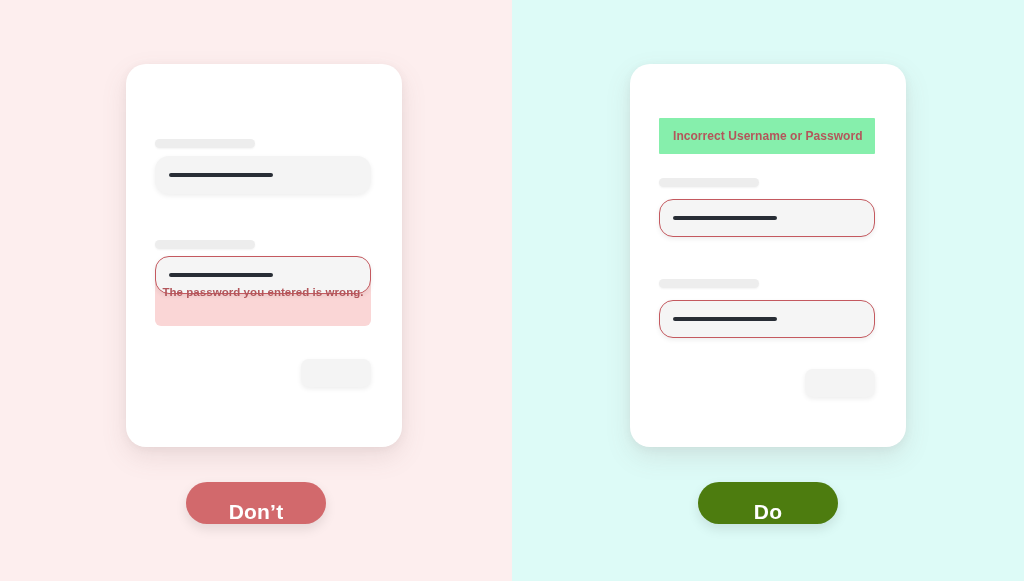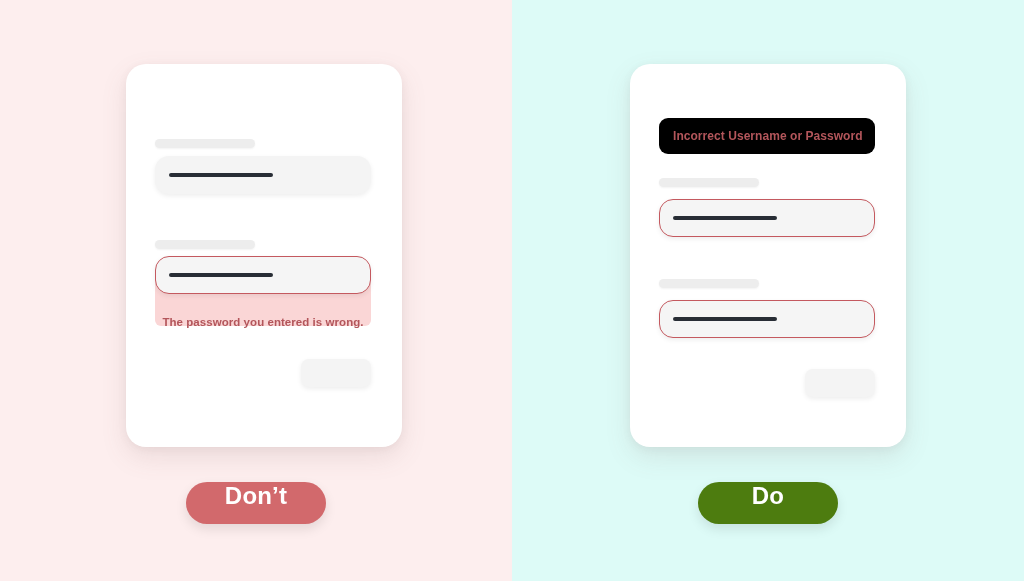--- a/index.html
+++ b/index.html
@@ -109,22 +109,22 @@
     text-align: center;
     color: #b3565b;
     font-size: 11.5px;
     font-weight: bold;
     letter-spacing: 0.05px;
   }
 
   
   .banner {
     position: absolute;
-    background: #000000;
-    border-radius: 9px;
+    background: #86efac;
+    border-radius: 1px;
     display: flex;
     align-items: center;
     box-sizing: border-box;
     padding-left: 14px;
   }
   .banner-text {
     color: #b3565b;
     font-size: 12px;
     font-weight: bold;
     letter-spacing: 0.05px;
@@ -141,24 +141,24 @@
   }
 
   
   .verdict {
     position: absolute;
     bottom: 57px;
     width: 140px;
     height: 42px;
     border-radius: 24px;
     display: flex;
-    align-items: flex-start;
+    align-items: flex-end;
     justify-content: center;
     color: #ffffff;
-    font-size: 24px;
+    font-size: 21px;
     font-weight: bold;
     letter-spacing: 0.2px;
     box-shadow: 0 5px 12px rgba(0,0,0,0.10);
   }
 </style>
 </head>
 <body>
 
 <div class="board">
 
@@ -176,21 +176,21 @@
         <div class="label-pill" style="left:29px; top:176px; width:100px;"></div>
 
         <div class="error-stack" style="left:29px; top:192px; width:216px; height:70px;">
 
           <div class="error-backdrop" style="height:56px;"></div>
 
           <div class="input-box error" style="left:0; top:0; width:216px;">
             <div class="input-bar" style="width:104px;"></div>
           </div>
 
-          <div class="error-text" style="top:60px;">The password you entered is wrong.</div>
+          <div class="error-text" style="top:30px;">The password you entered is wrong.</div>
         </div>
 
         <div class="ghost-btn" style="left:175px; top:295px;"></div>
 
       </div>
     </div>
 
     <div class="verdict" style="background:#d2696c;">
       <span>Don’t</span>
     </div>

